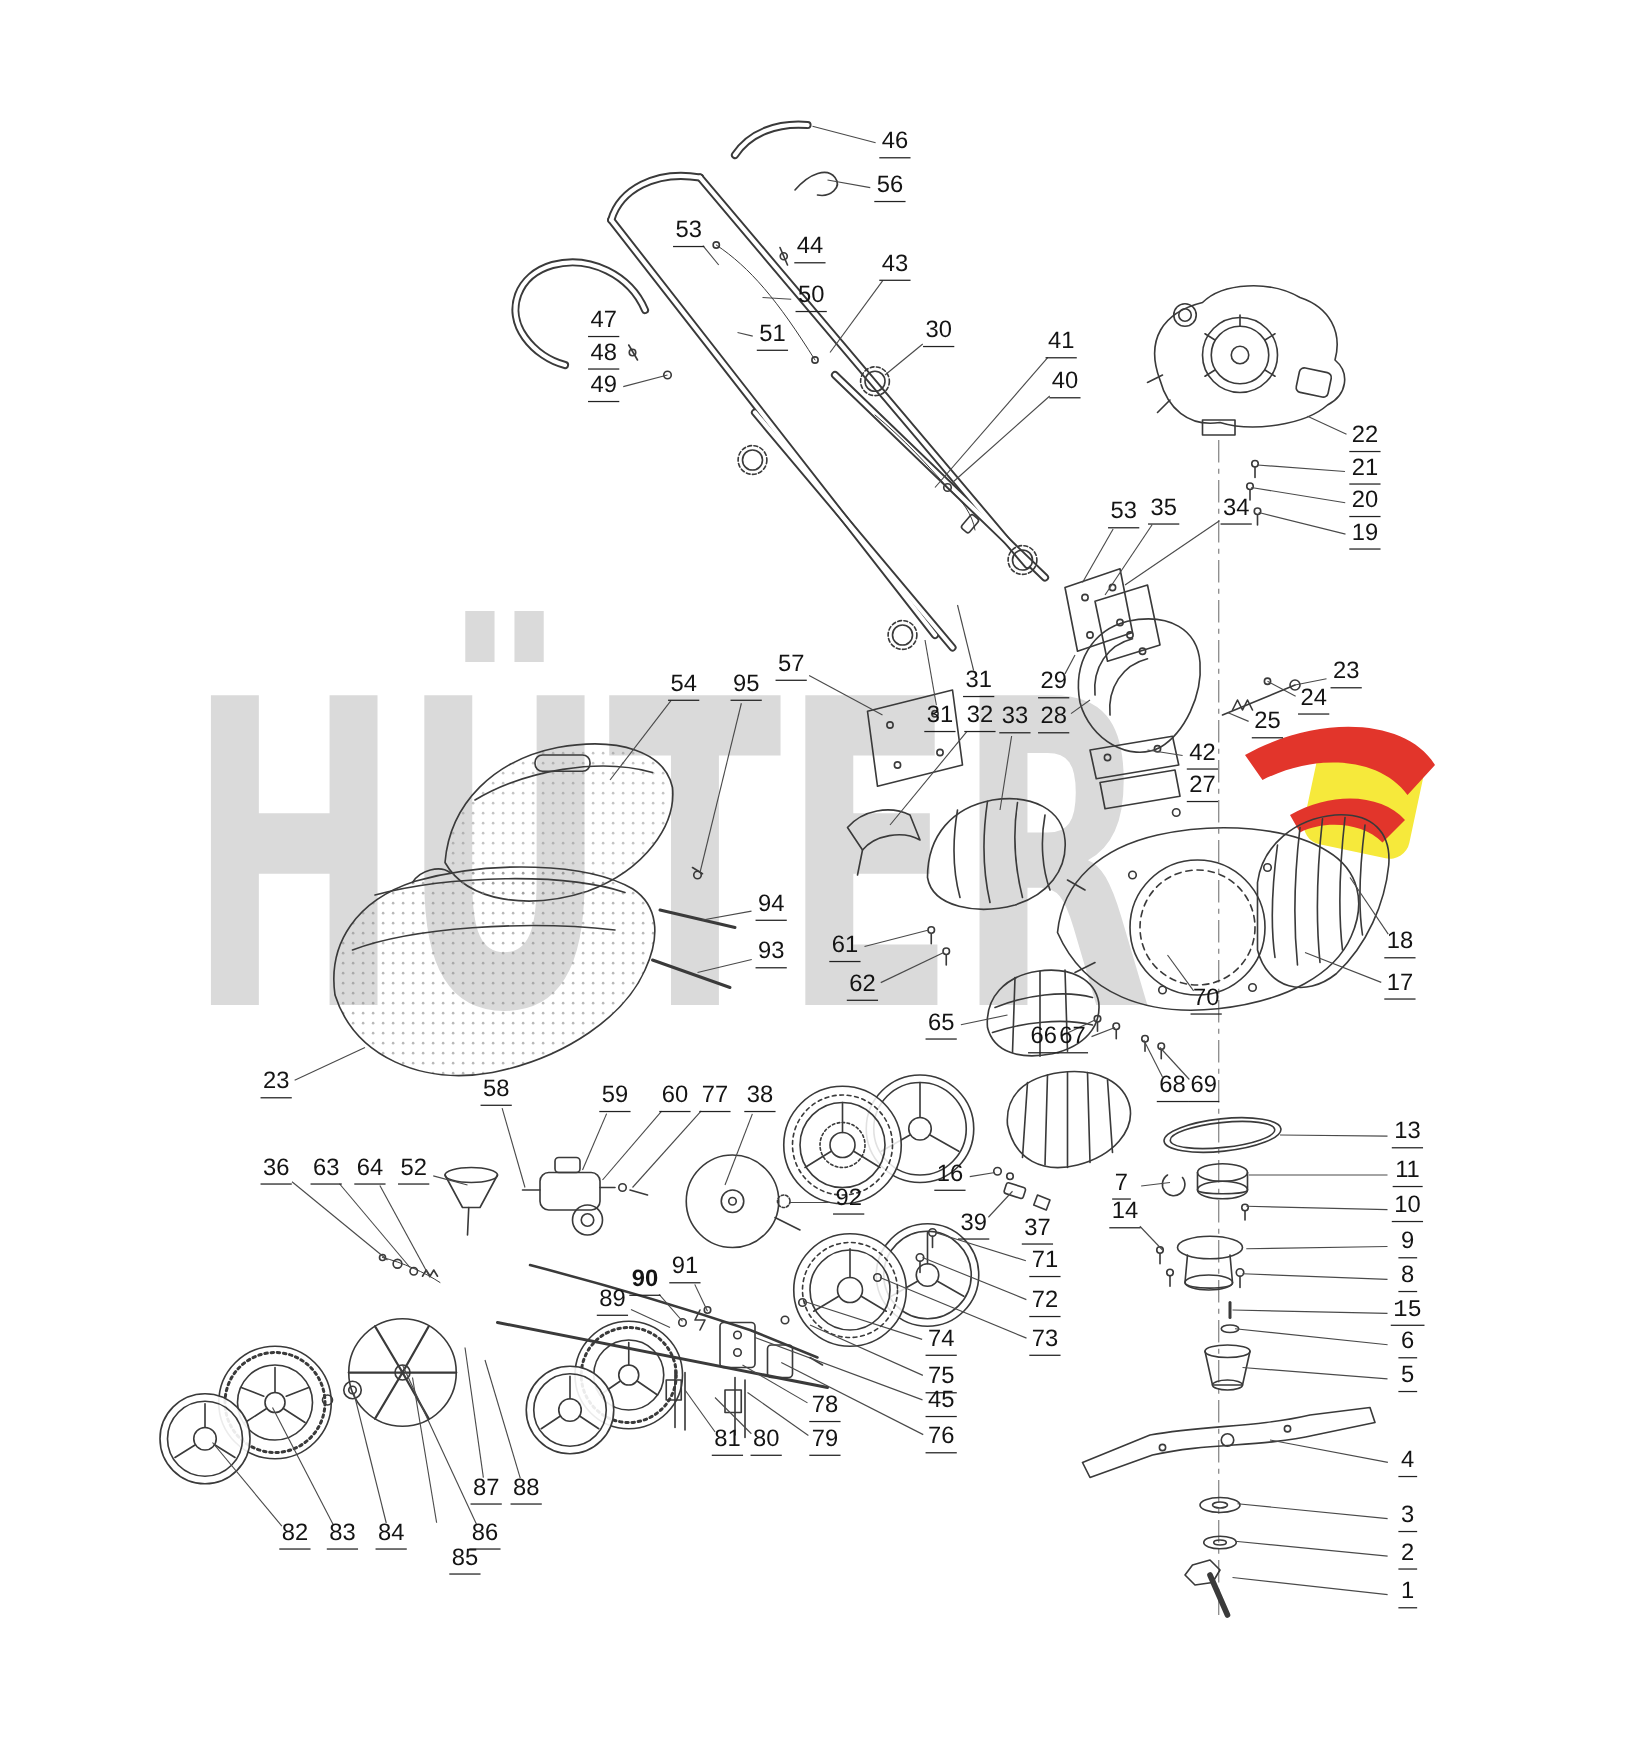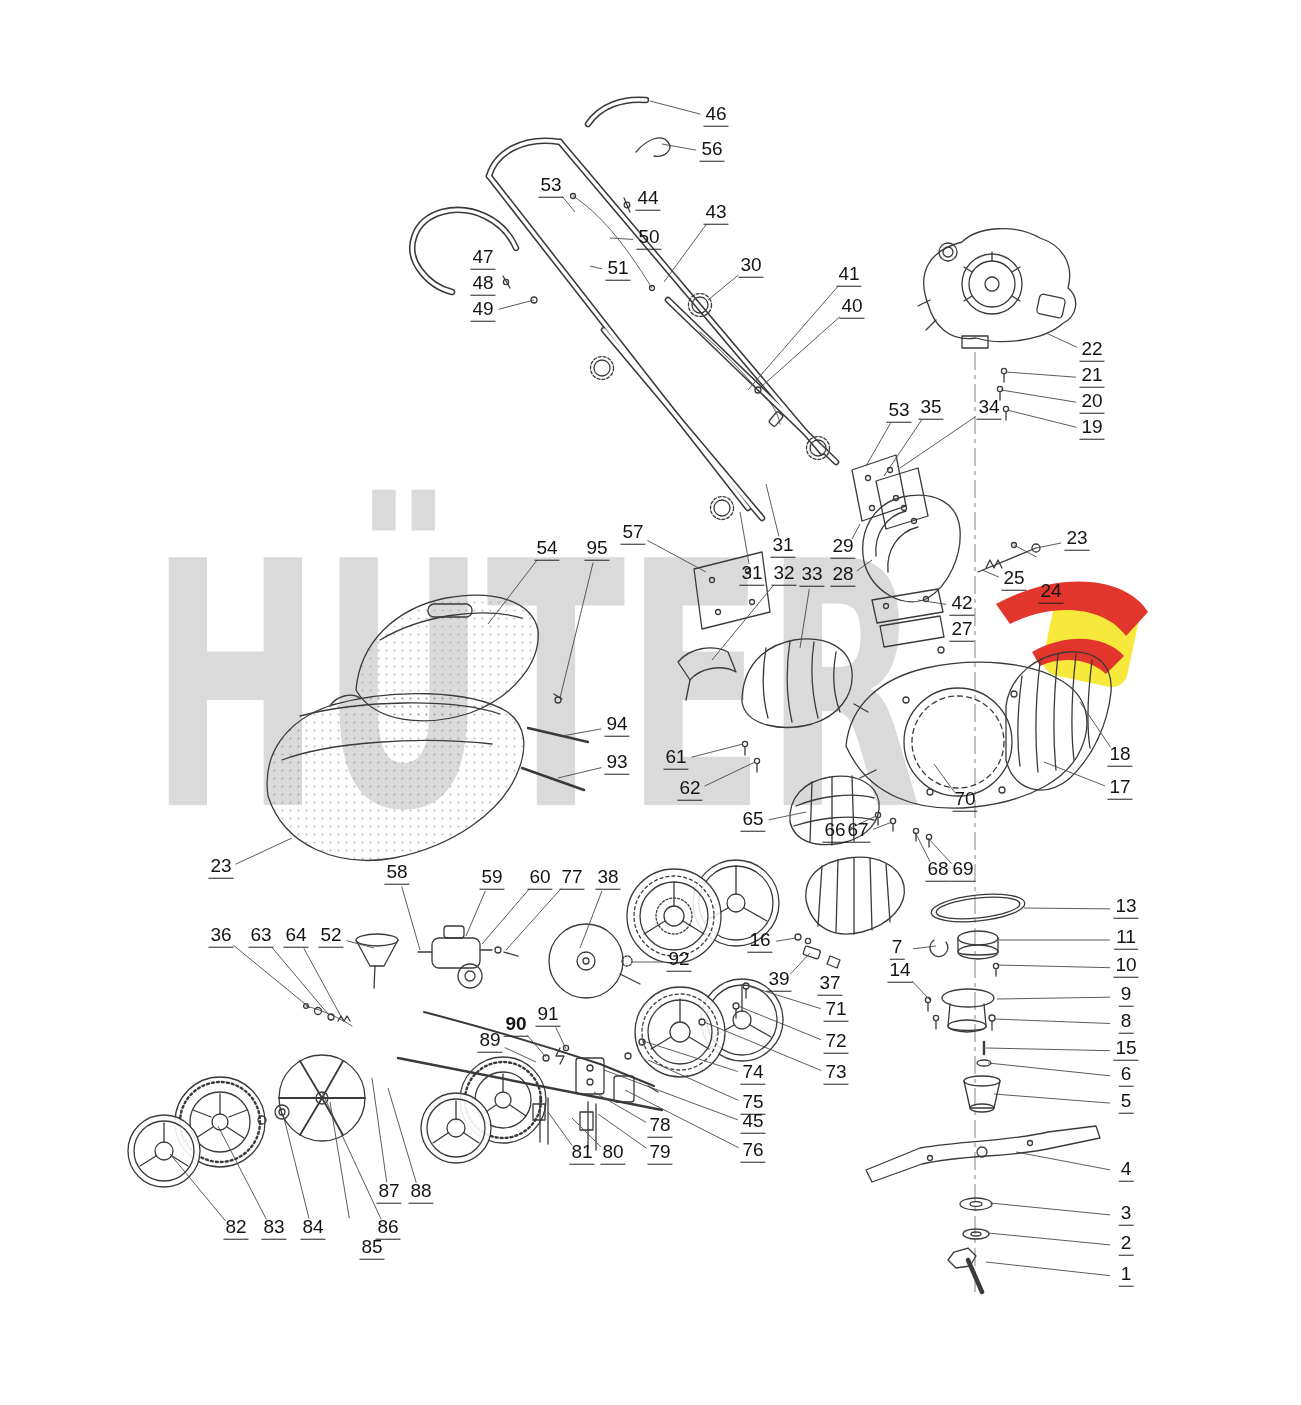--- a/index.html
+++ b/index.html
@@ -499,21 +499,21 @@
       <div class="part-label" style="left: 483px; top: 286px;">48</div>
       <div class="part-label" style="left: 483px; top: 312px;">49</div>
       <div class="part-label" style="left: 1092px; top: 352px;">22</div>
       <div class="part-label" style="left: 1092px; top: 378px;">21</div>
       <div class="part-label" style="left: 1092px; top: 404px; text-align: center;">20</div>
       <div class="part-label" style="left: 1092px; top: 430px;">19</div>
       <div class="part-label" style="left: 899px; top: 413px;">53</div>
       <div class="part-label" style="left: 931px; top: 410px;">35</div>
       <div class="part-label" style="left: 989px; top: 410px;">34</div>
       <div class="part-label" style="left: 1077px; top: 541px;">23</div>
-      <div class="part-label" style="left: 1051px; top: 594px; text-align: center;">24</div>
+      <div class="part-label" style="left: 1051px; top: 562px; text-align: center;">24</div>
       <div class="part-label" style="left: 1014px; top: 581px;">25</div>
       <div class="part-label" style="left: 843px; top: 549px;">29</div>
       <div class="part-label" style="left: 843px; top: 577px;">28</div>
       <div class="part-label" style="left: 783px; top: 548px;">31</div>
       <div class="part-label" style="left: 752px; top: 576px;">31</div>
       <div class="part-label" style="left: 784px; top: 576px;">32</div>
       <div class="part-label" style="left: 812px; top: 577px;">33</div>
       <div class="part-label" style="left: 633px; top: 535px;">57</div>
       <div class="part-label" style="left: 547px; top: 551px;">54</div>
       <div class="part-label" style="left: 597px; top: 551px;">95</div>
@@ -547,21 +547,21 @@
       <div class="part-label" style="left: 1126px; top: 940px;">11</div>
       <div class="part-label" style="left: 1126px; top: 968px;">10</div>
       <div class="part-label" style="left: 679px; top: 962px;">92</div>
       <div class="part-label" style="left: 779px; top: 982px;">39</div>
       <div class="part-label" style="left: 830px; top: 986px;">37</div>
       <div class="part-label" style="left: 900px; top: 973px;">14</div>
       <div class="part-label" style="left: 1126px; top: 997px;">9</div>
       <div class="part-label" style="left: 1126px; top: 1024px;">8</div>
       <div class="part-label" style="left: 836px; top: 1012px;">71</div>
       <div class="part-label" style="left: 836px; top: 1044px;">72</div>
-      <div class="part-label" style="left: 1126px; top: 1051px;">15</div>
+      <div class="part-label" style="left: 1126px; top: 1051px; font-family: Liberation Mono, monospace;">15</div>
       <div class="part-label" style="left: 1126px; top: 1077px;">6</div>
       <div class="part-label" style="left: 836px; top: 1075px;">73</div>
       <div class="part-label" style="left: 516px; top: 1027px; font-weight: bold;">90</div>
       <div class="part-label" style="left: 548px; top: 1017px;">91</div>
       <div class="part-label" style="left: 490px; top: 1043px;">89</div>
       <div class="part-label" style="left: 1126px; top: 1104px;">5</div>
       <div class="part-label" style="left: 753px; top: 1075px;">74</div>
       <div class="part-label" style="left: 753px; top: 1105px;">75</div>
       <div class="part-label" style="left: 753px; top: 1124px;">45</div>
       <div class="part-label" style="left: 753px; top: 1153px;">76</div>

